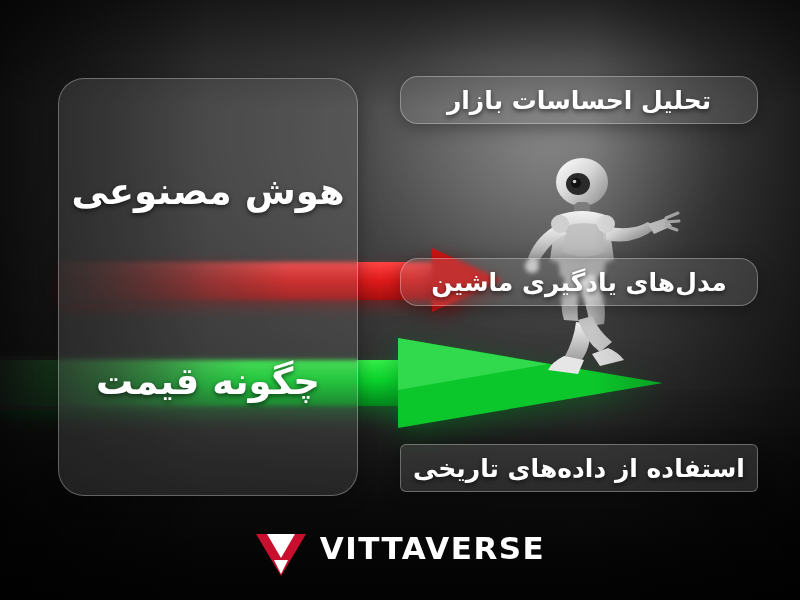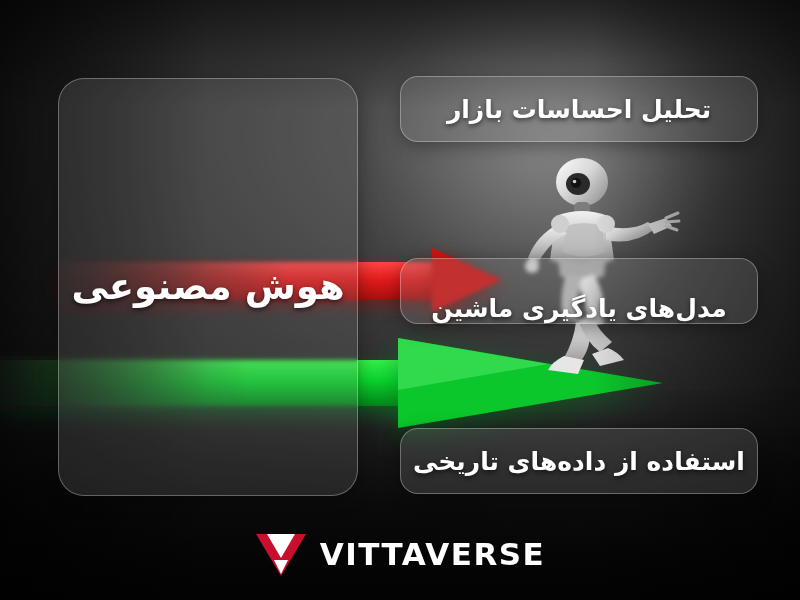--- a/index.html
+++ b/index.html
@@ -151,43 +151,43 @@
     direction: rtl;
     text-align: center;
     white-space: nowrap;
     text-shadow: 0 2px 5px rgba(0,0,0,0.6);
     letter-spacing: -0.5px;
   }
 
   .feature-card {
     right: 42px;
     width: 358px;
-    height: 66px;
+    height: 48px;
     padding: 0 0;
   }
   #feature-card-0 { top: 76px; }
-  #feature-card-1 { top: 258px; align-items: flex-end; }
-  #feature-card-2 { top: 428px; }
+  #feature-card-1 { top: 258px; }
+  #feature-card-2 { top: 444px; border-radius: 6px; }
 
   .feature-text {
     color: #ffffff;
     font-size: 25px;
     font-weight: bold;
     direction: rtl;
     text-align: center;
     white-space: nowrap;
     text-shadow: 0 2px 5px rgba(0,0,0,0.6);
   }
 
   
   #brand {
     position: absolute;
     left: 0; right: 1px; bottom: 22px;
     display: flex;
-    align-items: center;
+    align-items: flex-start;
     justify-content: center;
     gap: 12px;
   }
   .brand-mark { width: 54px; height: 48px; }
   .brand-text {
     color: #ffffff;
     font-size: 31px;
     font-weight: bold;
     letter-spacing: 1.5px;
   }
@@ -257,20 +257,21 @@
 
       <circle cx="90" cy="84" r="9" fill="#cfcfcf"></circle>
       <circle cx="136" cy="84" r="9" fill="#dcdcdc"></circle>
     </svg>
   </div>
 
   <div class="bg-vignette"></div>
 
   <div class="card" id="main-card">
     <div class="headline-line">هوش مصنوعی</div>
+    <div class="headline-line">چگونه قیمت</div>
   </div>
 
   <div class="card feature-card" id="feature-card-0">
     <span class="feature-text">تحلیل احساسات بازار</span>
   </div>
   <div class="card feature-card" id="feature-card-1">
     <span class="feature-text">مدل‌های یادگیری ماشین</span>
   </div>
   <div class="card feature-card" id="feature-card-2">
     <span class="feature-text">استفاده از داده‌های تاریخی</span>

